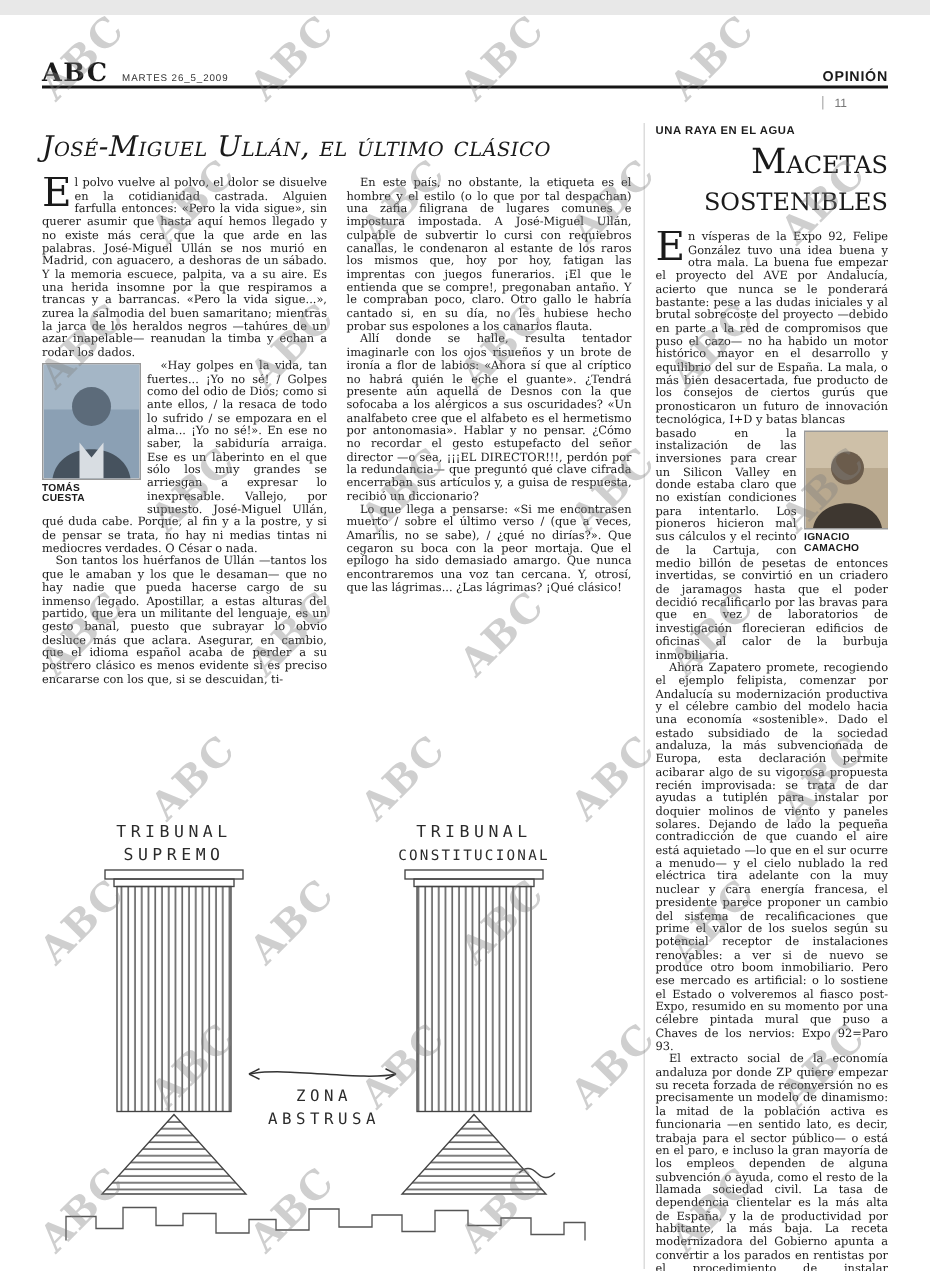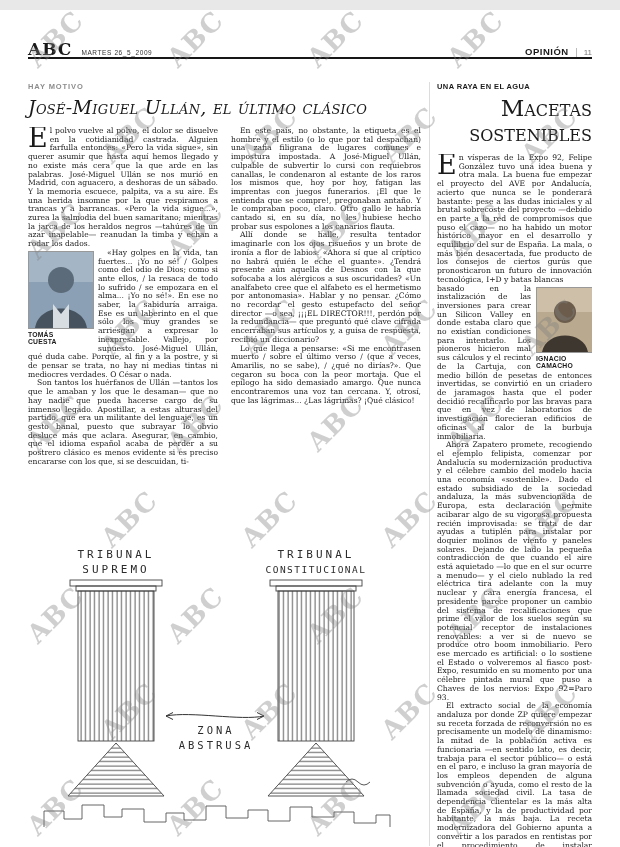--- a/index.html
+++ b/index.html
@@ -2,21 +2,21 @@
 <html><head>
 <meta charset="utf-8">
 <style>
   html,body{margin:0;padding:0;background:#e8e8e8;}
   .page{position:relative;width:620px;height:847px;background:#ffffff;margin:10px auto;
         font-family:"DejaVu Serif",serif;color:#1a1a1a;overflow:hidden;}
   
   .header-bar{position:absolute;left:28px;right:28px;top:29px;height:17px;display:flex;align-items:baseline;}
   .brand{font:bold 17px "DejaVu Serif",serif;letter-spacing:1px;}
   .date{font:500 6.5px "Liberation Sans",sans-serif;letter-spacing:.6px;color:#333;margin-left:9px;}
-  .header-right{margin-left:auto;display:flex;align-items:baseline;gap:7px;}
+  .header-right{margin-left:auto;display:flex;align-items:baseline;gap:7px;flex-direction:column;}
   .section{font:bold 9.5px "Liberation Sans",sans-serif;letter-spacing:.5px;}
   .pageno{font:500 8px "Liberation Sans",sans-serif;color:#777;border-left:1px solid #bbb;padding-left:7px;}
   .rule{position:absolute;left:28px;right:28px;top:47px;height:2px;background:#161616;}
   
   .left-zone{position:absolute;left:28px;top:72px;width:394px;}
   .kicker-left{color:#8d8d8d;font:600 7.5px "Liberation Sans",sans-serif;letter-spacing:.9px;}
   .headline-left{font:500 19px/22px "DejaVu Serif",serif;font-variant:small-caps;letter-spacing:.3px;margin-top:5px;}
   .columns{display:flex;gap:13px;margin-top:9px;height:372px;overflow:hidden;}
   .col{width:190px;}
   .body{font-size:7.6px;line-height:8.7px;text-align:justify;}
@@ -50,21 +50,20 @@
     <span class="brand">ABC</span>
     <span class="date">MARTES 26_5_2009</span>
     <span class="header-right">
       <span class="section">OPINIÓN</span>
       <span class="pageno">11</span>
     </span>
   </div>
   <div class="rule"></div>
 
   <div class="left-zone">
-    <div class="kicker-left">HAY MOTIVO</div>
     <h1 class="headline-left" style="margin:5px 0 0 0;font-weight:500;font-style:italic;">José-Miguel Ullán, el último clásico</h1>
     <div class="columns body">
       <div class="col">
         <div>
             <p class="dropcap">El polvo vuelve al polvo, el dolor se disuelve en la cotidianidad castrada. Alguien farfulla entonces: «Pero la vida sigue», sin querer asumir que hasta aquí hemos llegado y no existe más cera que la que arde en las palabras. José-Miguel Ullán se nos murió en Madrid, con aguacero, a deshoras de un sábado. Y la memoria escuece, palpita, va a su aire. Es una herida insomne por la que respiramos a trancas y a barrancas. «Pero la vida sigue...», zurea la salmodia del buen samaritano; mientras la jarca de los heraldos negros —tahúres de un azar inapelable— reanudan la timba y echan a rodar los dados.</p>
           </div>
         <figure class="fig-left">
           <svg class="photo" width="64" height="76" viewBox="0 0 64 76">
             <rect width="64" height="76" fill="#8ba0b4"></rect>
             <rect width="64" height="30" fill="#a4b6c6"></rect>

